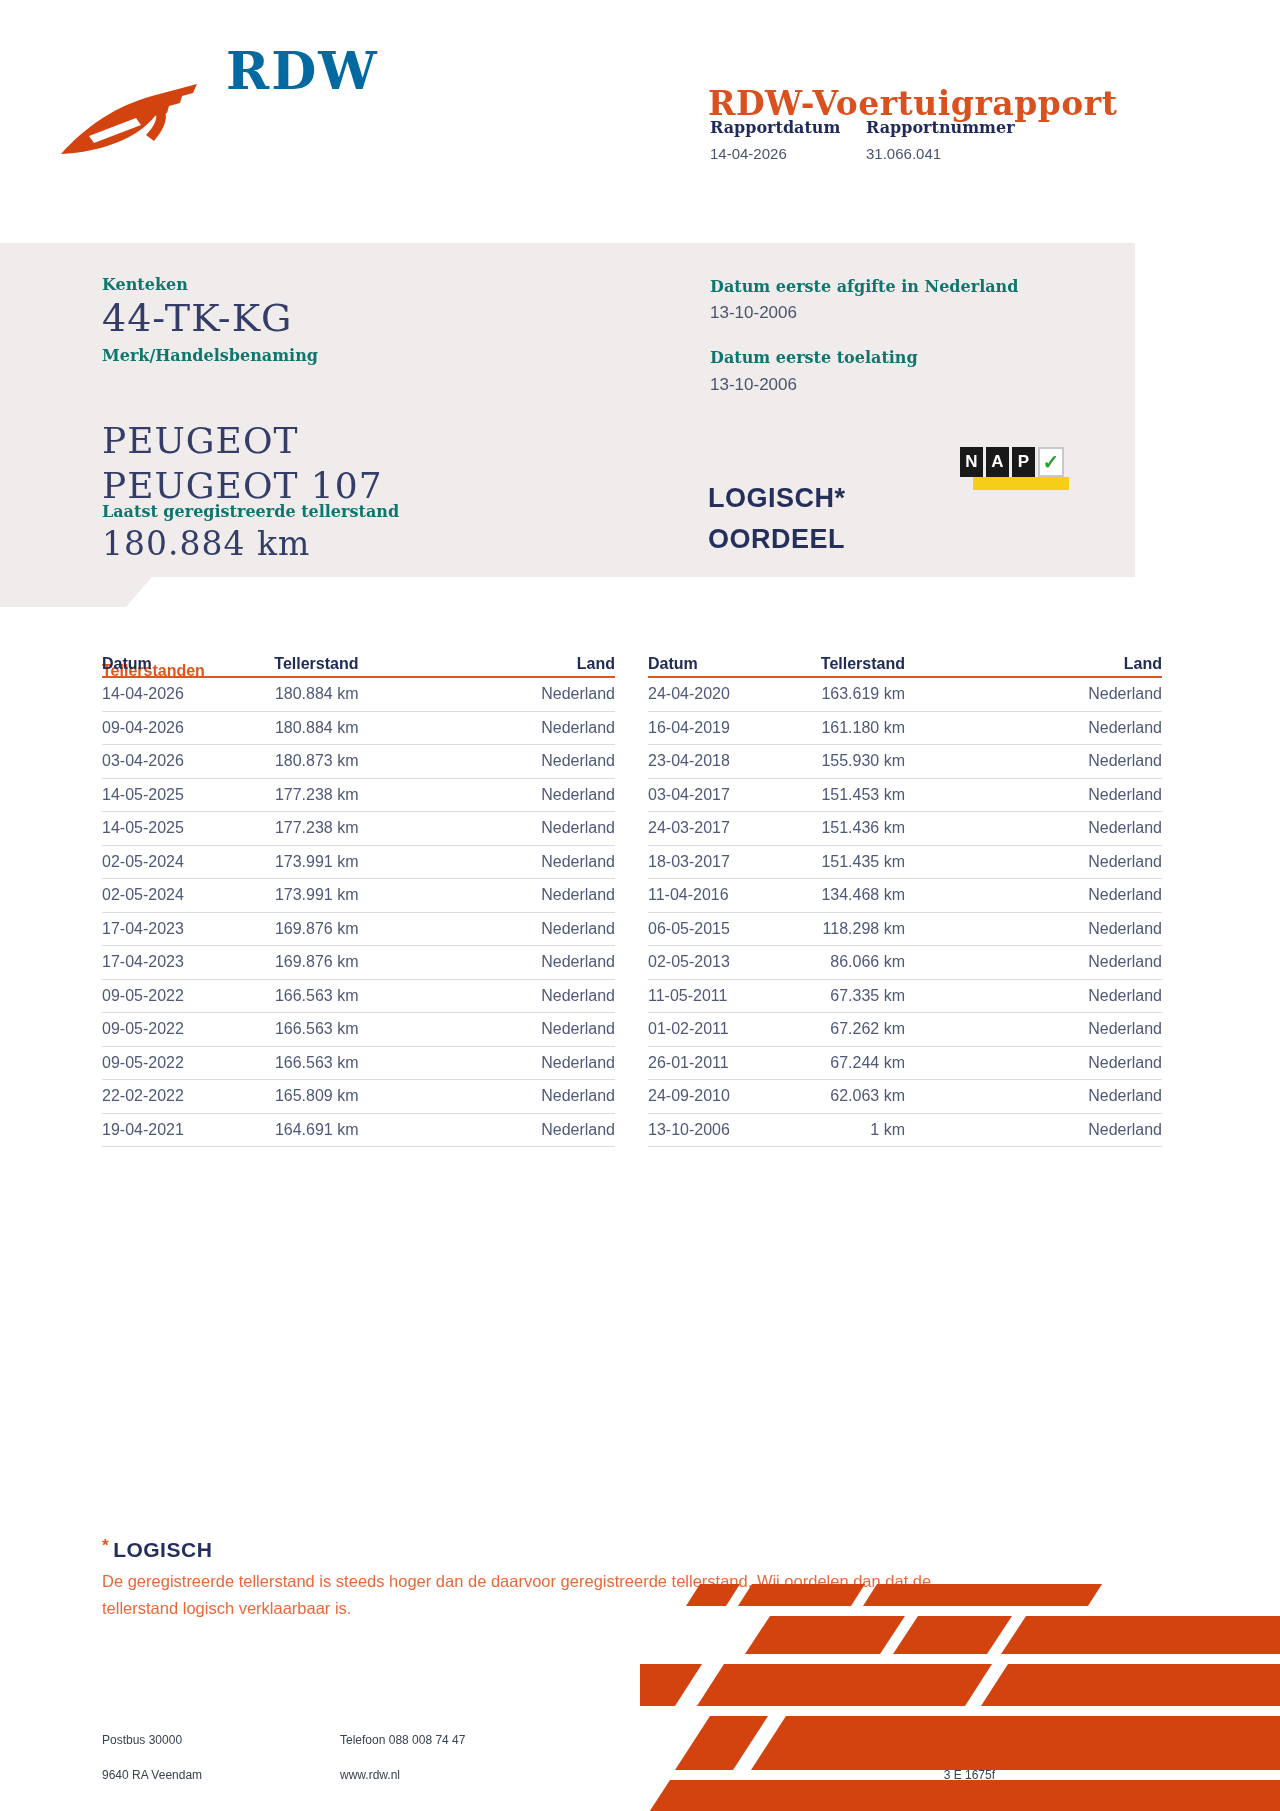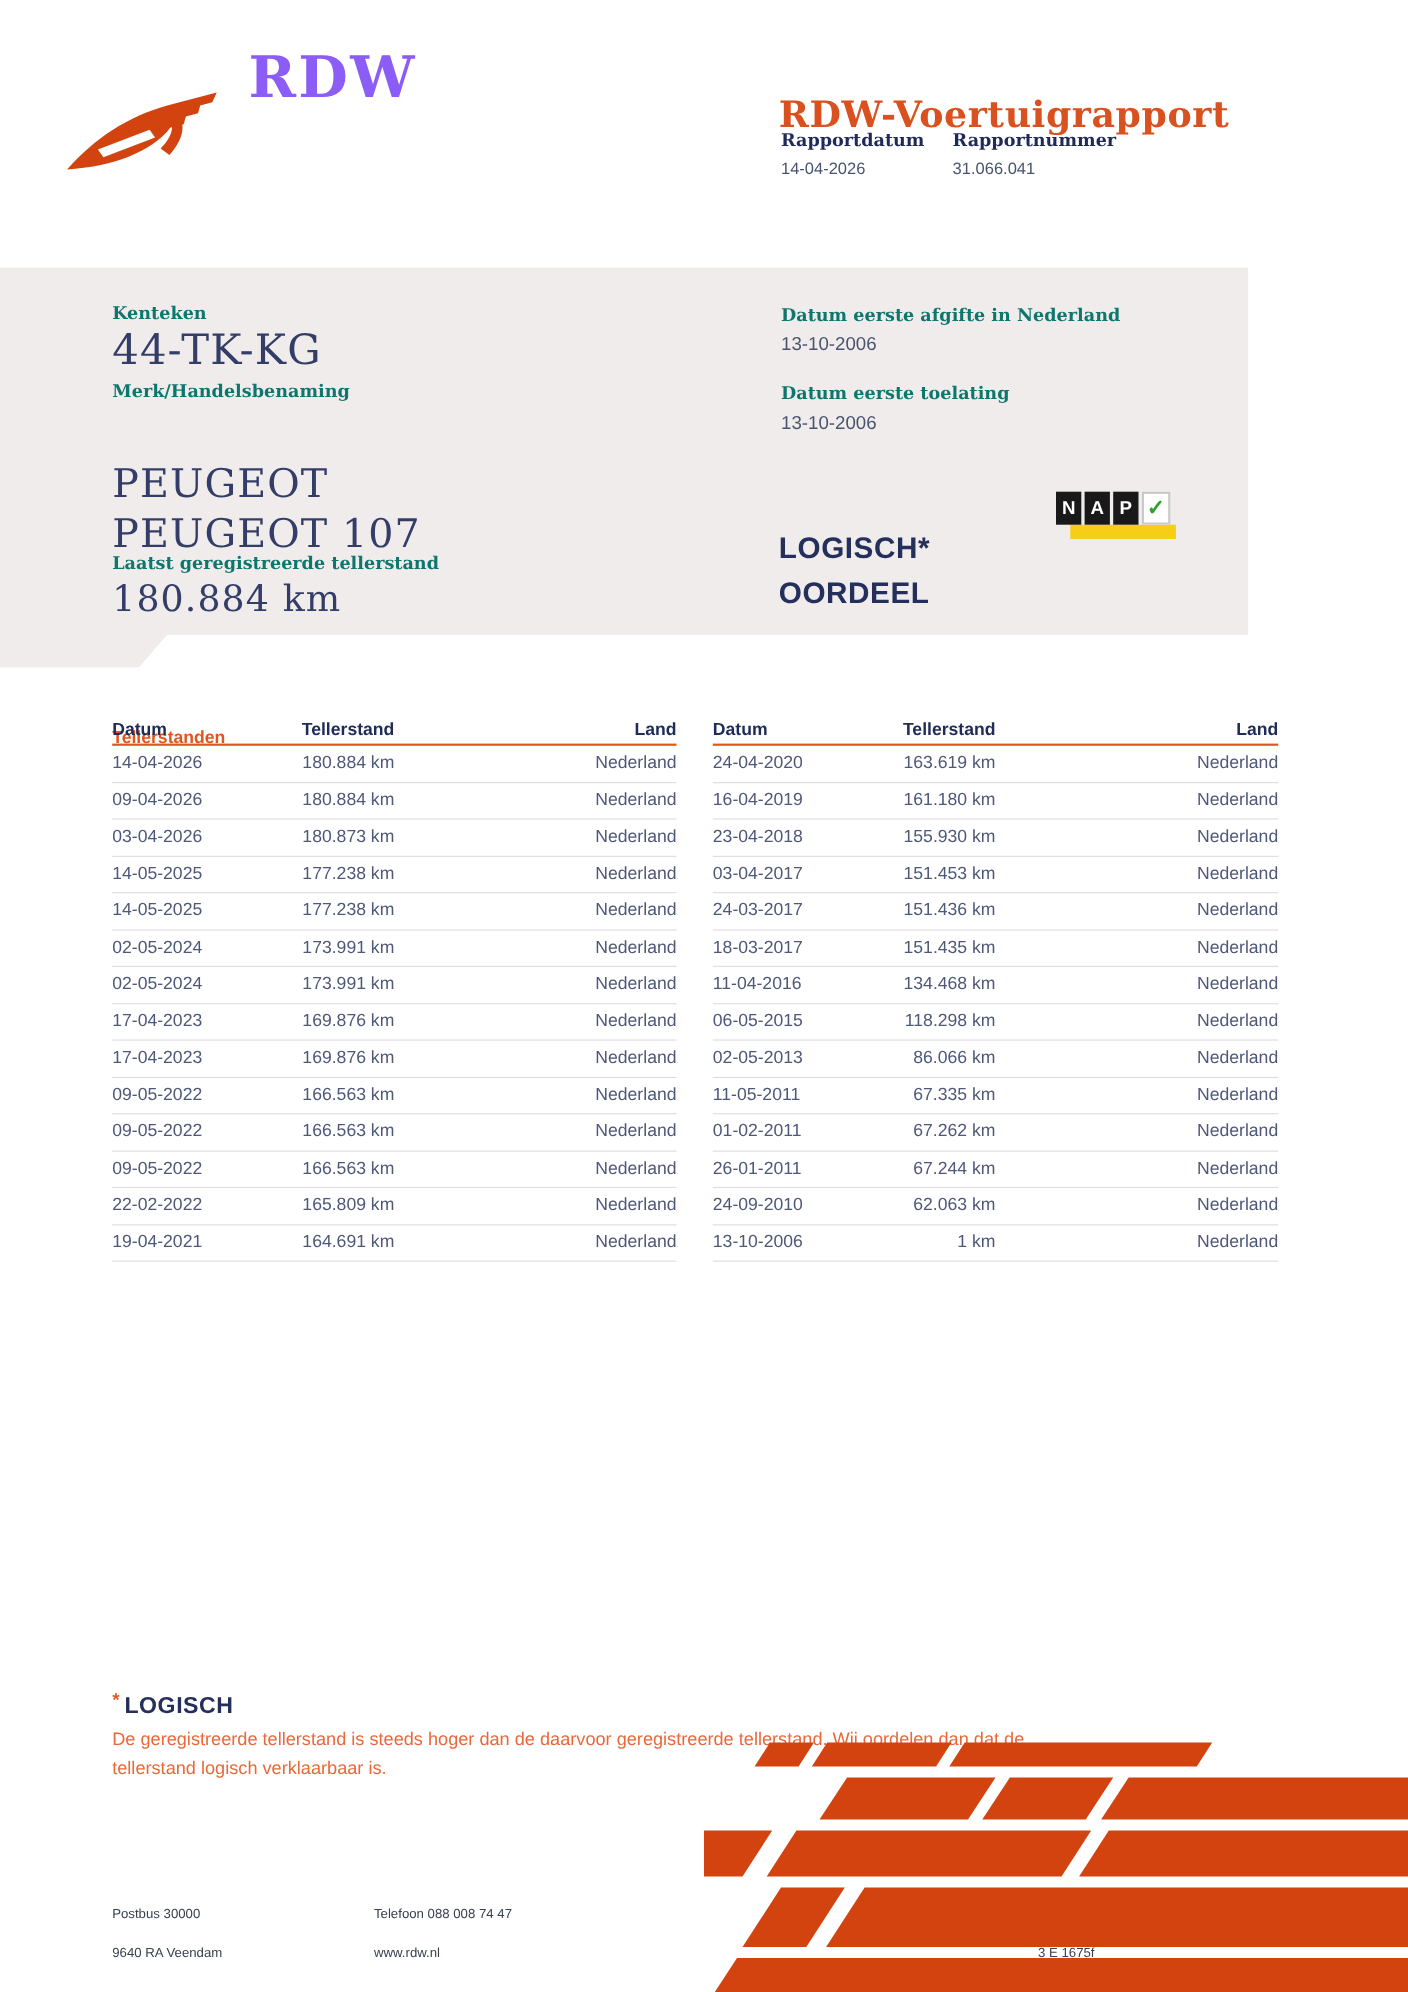--- a/index.html
+++ b/index.html
@@ -4,21 +4,21 @@
 <style>
   html,body{margin:0;padding:0;}
   body{
     width:1280px;height:1811px;position:relative;background:#fff;
     font-family:"Liberation Sans", sans-serif;overflow:hidden;
     -webkit-font-smoothing:antialiased;
   }
   .abs{position:absolute;}
   
   .logo-word{left:226px;top:40px;font-family:"DejaVu Serif",serif;font-weight:bold;
-    font-size:52px;color:#8b5cf6;letter-spacing:2px;}
+    font-size:52px;color:#0369a1;letter-spacing:2px;}
   .doc-title{left:708px;top:52px;font-family:"DejaVu Serif",serif;font-weight:bold;
     font-size:33px;color:#d9511f;letter-spacing:.5px;margin-top:32px;}
   .hdr-label{font-family:"DejaVu Serif",serif;font-weight:bold;font-size:16px;color:#1f2a5a;}
   .hdr-value{font-size:15px;color:#4a546f;}
   
   .info-panel{left:0;top:243px;width:1135px;height:364px;background:#f0eceb;
     clip-path:polygon(0 0,100% 0,100% 91.76%,13.39% 91.76%,11.1% 100%,0 100%);}
   .fld-label{font-family:"DejaVu Serif",serif;font-weight:bold;font-size:16px;color:#0f766e;}
   .big-serif{font-family:"DejaVu Serif",serif;color:#333d68;letter-spacing:1px;}
   .sans-val{font-size:17px;color:#4a546f;}

